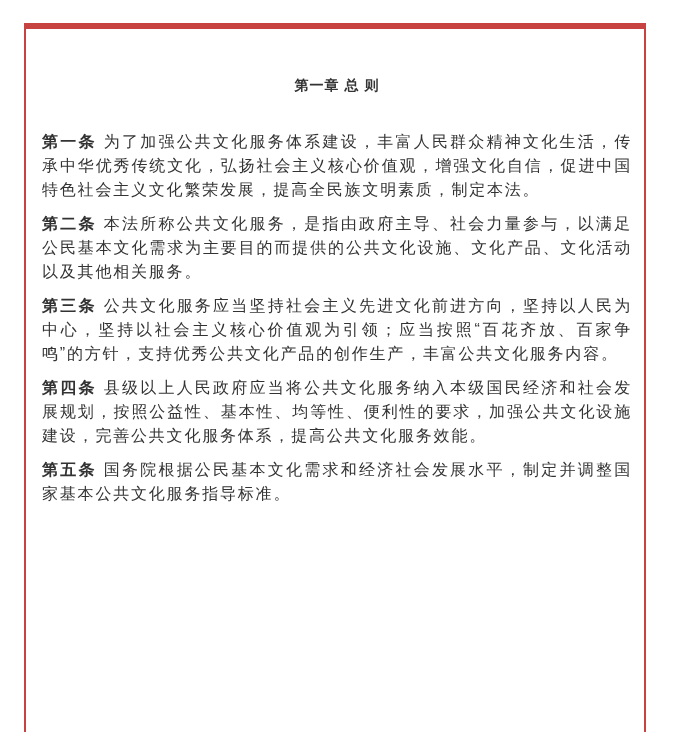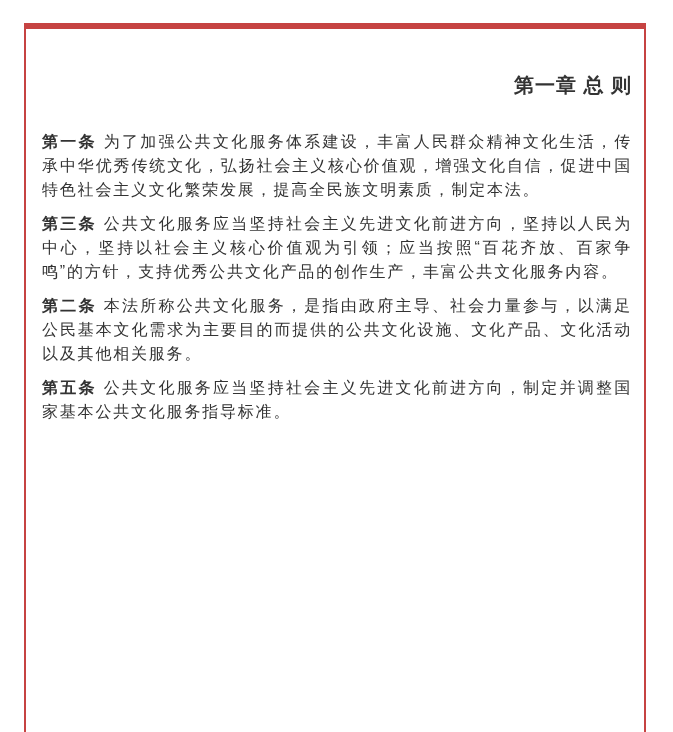--- a/index.html
+++ b/index.html
@@ -27,22 +27,22 @@
   .accent-bar {
     position: absolute;
     top: -6px;
     left: -2px;
     right: -2px;
     height: 6px;
     background: #c64342;
   }
   .chapter-title {
     margin: 0 0 33px 0;
-    text-align: right;
-    font-size: 20px;
+    text-align: center;
+    font-size: 14px;
     line-height: 24px;
     font-weight: bold;
     color: #333333;
     letter-spacing: 1px;
   }
   .article {
     margin: 0 0 10px 0;
     font-size: 16px;
     line-height: 24px;
     color: #333333;
@@ -61,24 +61,27 @@
 <div class="doc-frame">
   <div class="accent-bar"></div>
 
   <h1 class="chapter-title">第一章 总 则</h1>
 
   <p class="article">
     <span class="num">第一条</span><span>为了加强公共文化服务体系建设，丰富人民群众精神文化生活，传承中华优秀传统文化，弘扬社会主义核心价值观，增强文化自信，促进中国特色社会主义文化繁荣发展，提高全民族文明素质，制定本法。</span>
   </p>
 
   <p class="article">
+    <span class="num">第二条</span><span>本法所称公共文化服务，是指由政府主导、社会力量参与，以满足公民基本文化需求为主要目的而提供的公共文化设施、文化产品、文化活动以及其他相关服务。</span>
+  </p>
+
+  <p class="article">
     <span class="num">第三条</span><span>公共文化服务应当坚持社会主义先进文化前进方向，坚持以人民为中心，坚持以社会主义核心价值观为引领；应当按照“百花齐放、百家争鸣”的方针，支持优秀公共文化产品的创作生产，丰富公共文化服务内容。</span>
   </p>
 
   <p class="article">
-    <span class="num">第二条</span><span>本法所称公共文化服务，是指由政府主导、社会力量参与，以满足公民基本文化需求为主要目的而提供的公共文化设施、文化产品、文化活动以及其他相关服务。</span>
+    <span class="num">第四条</span><span>县级以上人民政府应当将公共文化服务纳入本级国民经济和社会发展规划，按照公益性、基本性、均等性、便利性的要求，加强公共文化设施建设，完善公共文化服务体系，提高公共文化服务效能。</span>
   </p>
 
-
   <p class="article">
-    <span class="num">第五条</span><span>公共文化服务应当坚持社会主义先进文化前进方向，制定并调整国家基本公共文化服务指导标准。</span>
+    <span class="num">第五条</span><span>国务院根据公民基本文化需求和经济社会发展水平，制定并调整国家基本公共文化服务指导标准。</span>
   </p>
 </div>
 
 </body></html>

